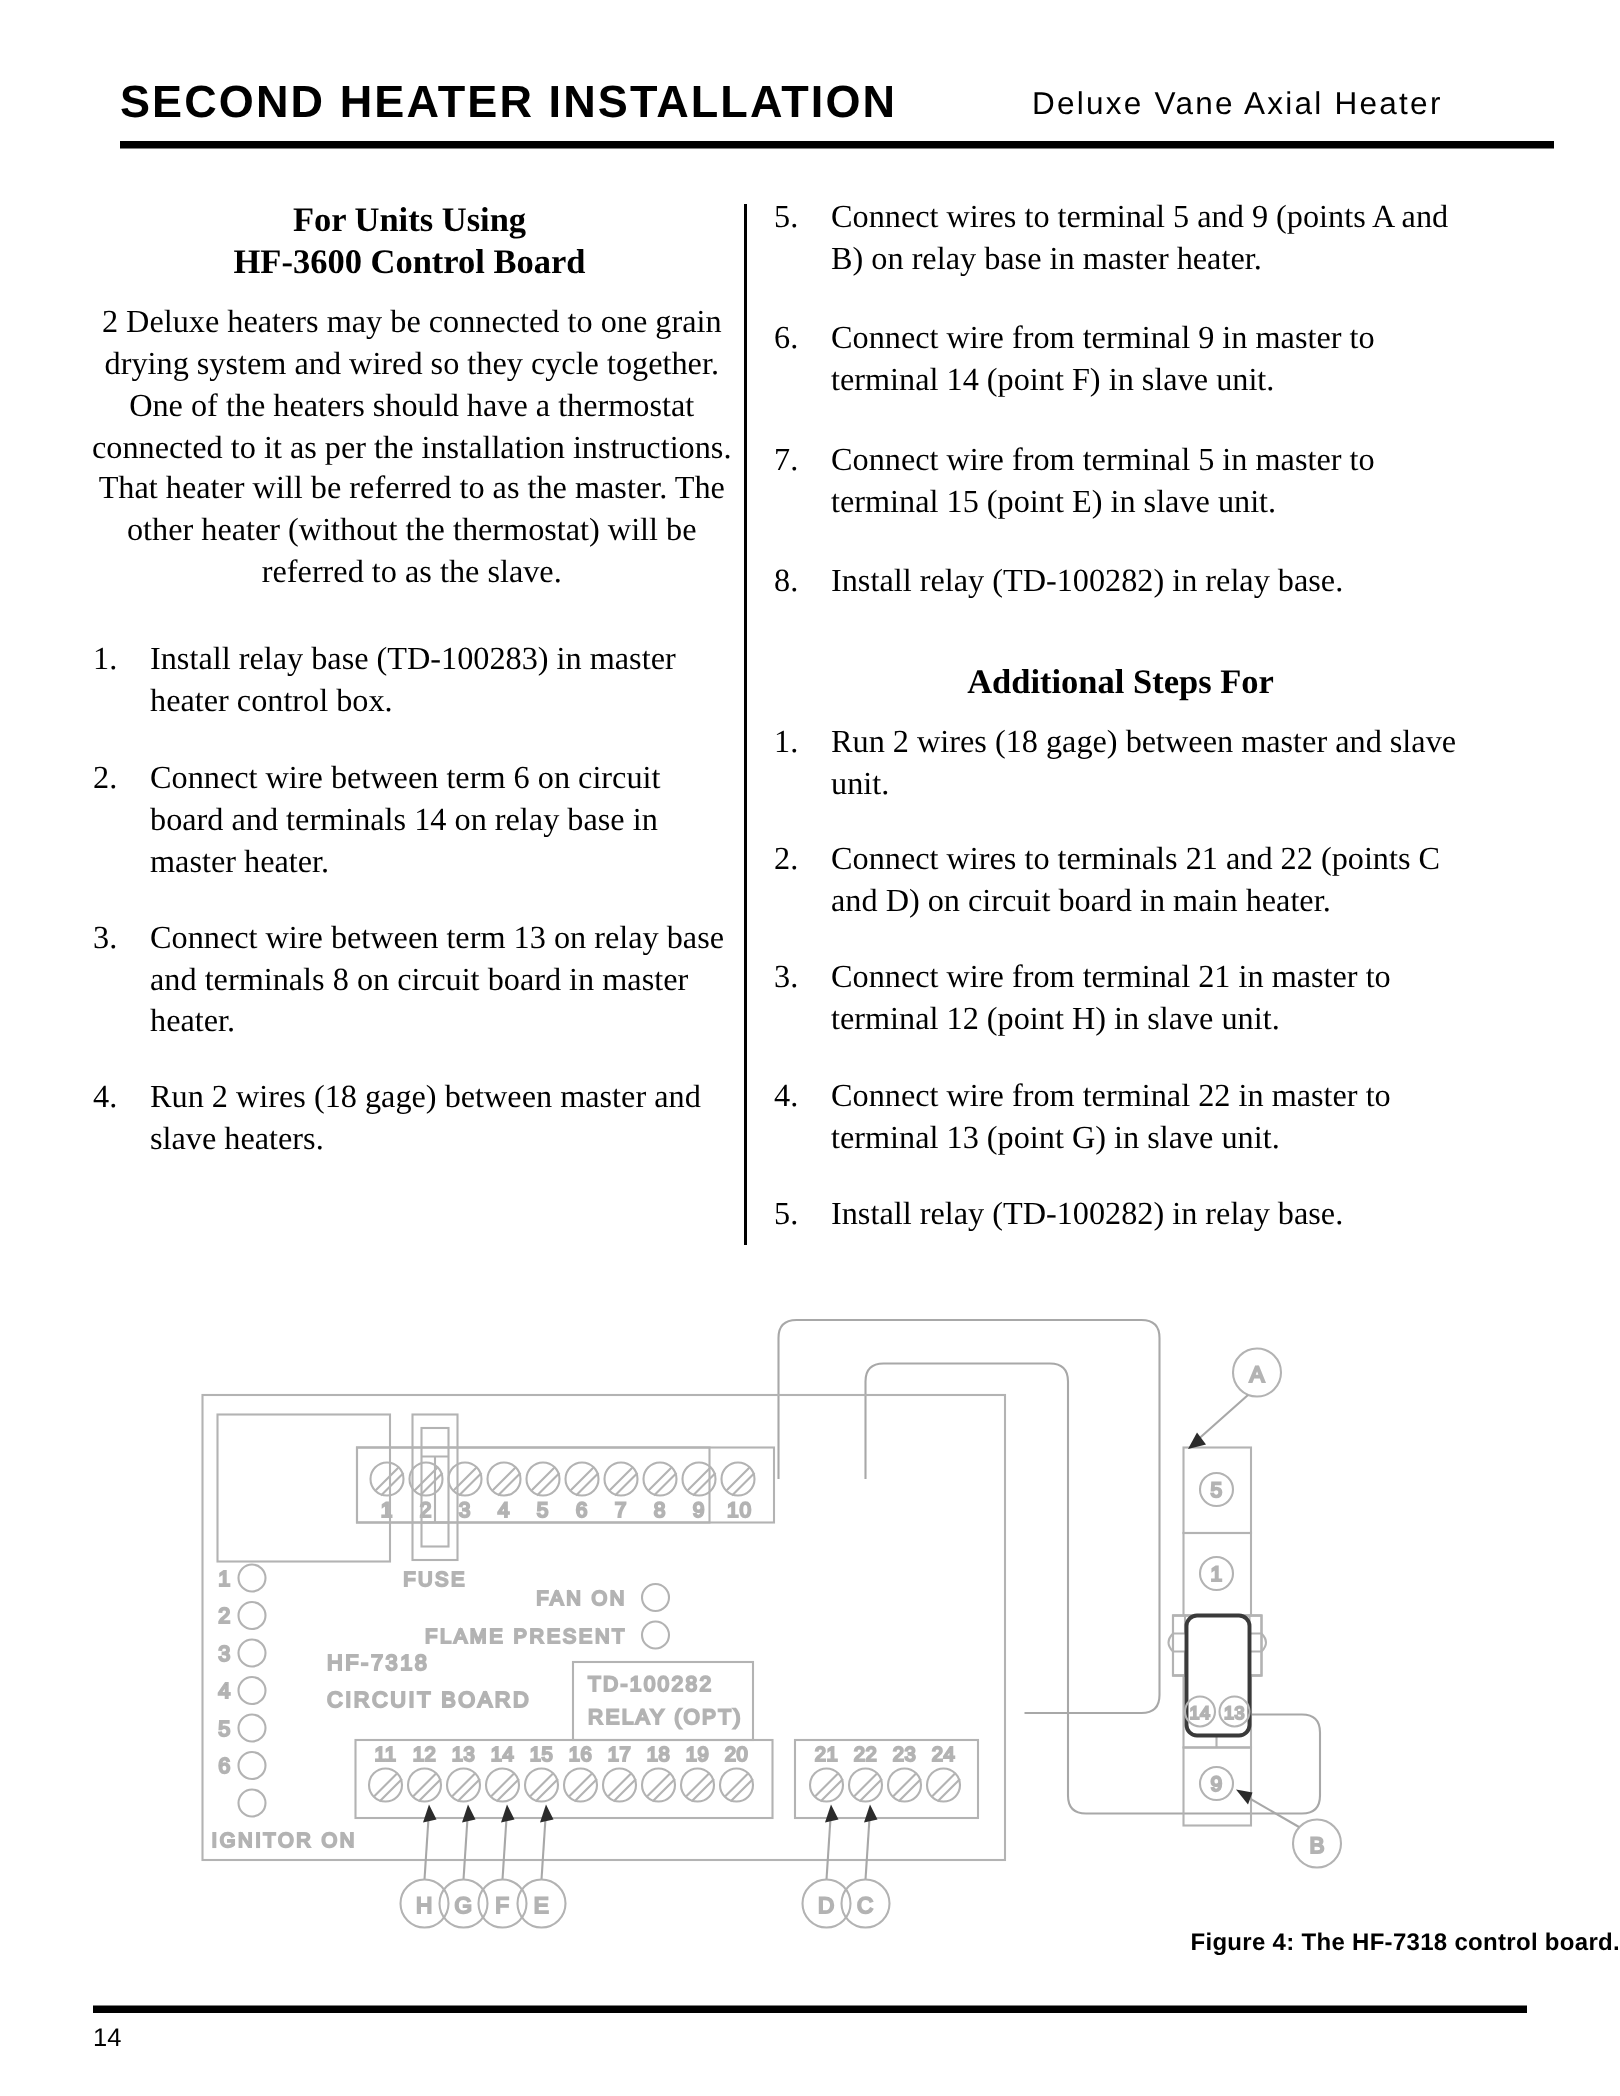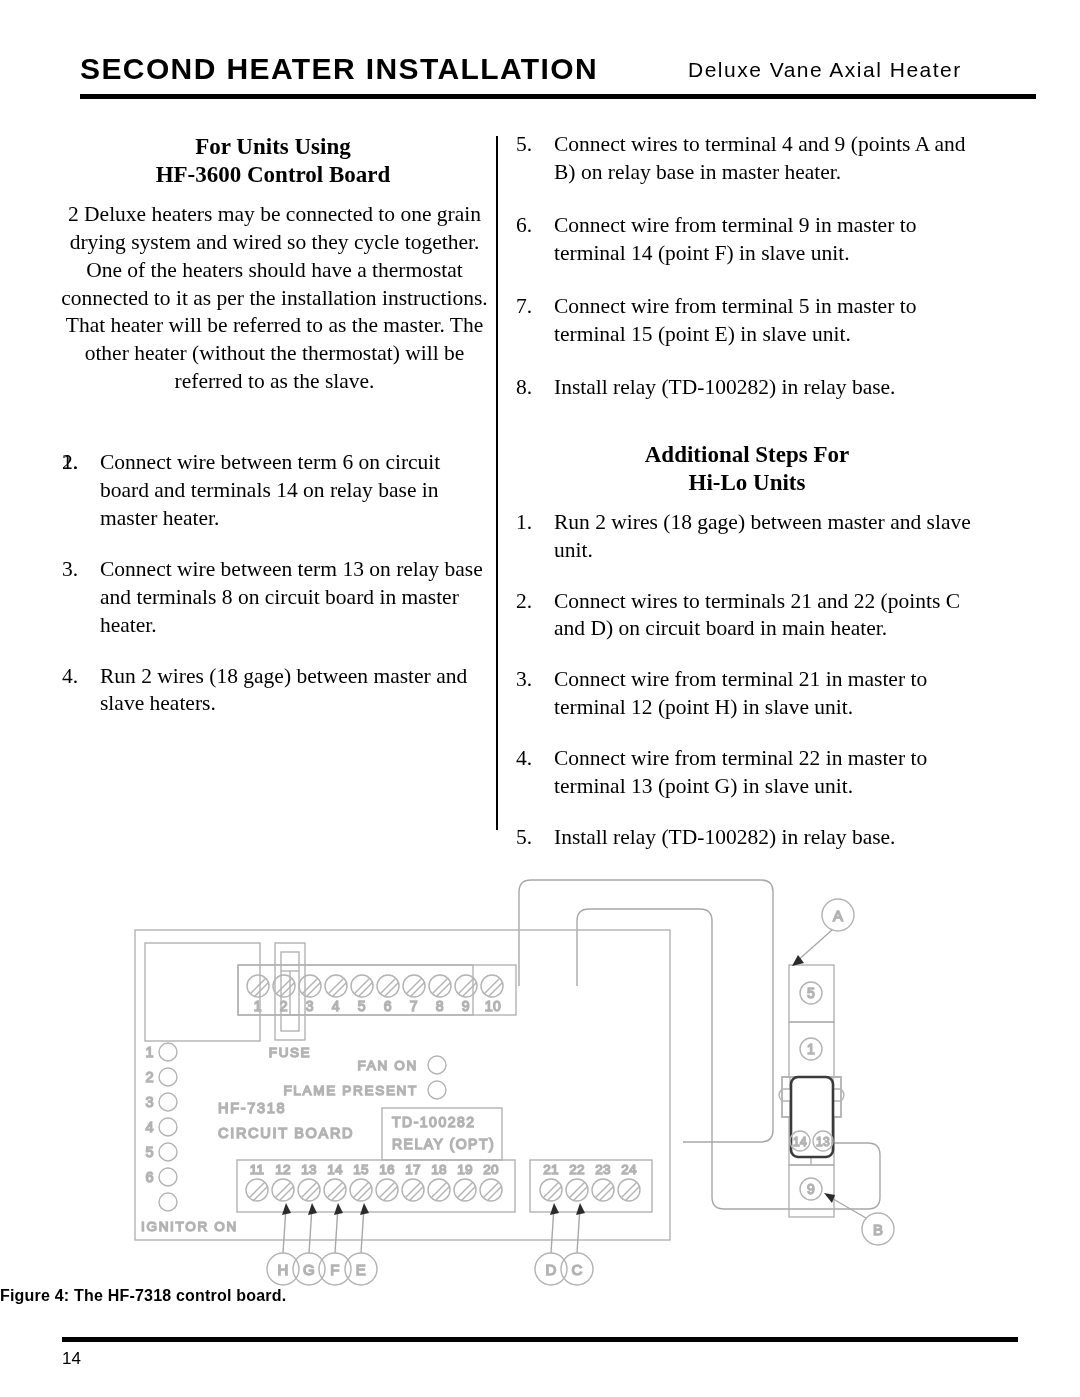--- a/index.html
+++ b/index.html
@@ -122,21 +122,21 @@
     left: 0;
     top: 855px;
     width: 1080px;
     height: 450px;
   }
   #figure-caption {
     position: absolute;
     left: 0;
     top: 1287px;
     width: 1080px;
-    text-align: left;
+    text-align: right;
     font-family: "Liberation Sans", "DejaVu Sans", sans-serif;
     font-size: 16px;
     font-weight: bold;
     letter-spacing: 0.2px;
   }
 
   
   #footer-rule {
     position: absolute;
     left: 62px;
@@ -177,20 +177,21 @@
   </div>
 
   <p class="para">2 Deluxe heaters may be connected to one grain drying system and wired so they cycle together. One of the heaters should have a thermostat connected to it as per the installation instructions. That heater will be referred to as the master. The other heater (without the thermostat) will be referred to as the slave.</p>
 
   <div class="gap-a"></div>
 
 
   <ol class="steps">
     <li>
       <span class="num">1.</span>
+      <span>Install relay base (TD-100283) in master heater control box.</span>
     </li>
     <li>
       <span class="num">2.</span>
       <span>Connect wire between term 6 on circuit board and terminals 14 on relay base in master heater.</span>
     </li>
     <li>
       <span class="num">3.</span>
       <span>Connect wire between term 13 on relay base and terminals 8 on circuit board in master heater.</span>
     </li>
     <li>
@@ -198,41 +199,40 @@
       <span>Run 2 wires (18 gage) between master and slave heaters.</span>
     </li>
   </ol>
 </div>
 
 <div id="col-right">
 
   <ol class="steps first-list">
     <li>
       <span class="num">5.</span>
-      <span>Connect wires to terminal 4 and 9 (points A and B) on relay base in master heater.</span>
+      <span>Connect wires to terminal 5 and 9 (points A and B) on relay base in master heater.</span>
     </li>
     <li>
       <span class="num">6.</span>
       <span>Connect wire from terminal 9 in master to terminal 14 (point F) in slave unit.</span>
     </li>
     <li>
       <span class="num">7.</span>
       <span>Connect wire from terminal 5 in master to terminal 15 (point E) in slave unit.</span>
     </li>
     <li>
       <span class="num">8.</span>
       <span>Install relay (TD-100282) in relay base.</span>
     </li>
   </ol>
 
   <div class="gap-b"></div>
 
   <div class="sec-head">
     <div>Additional Steps For</div>
-    <div>Hi-Lo Units</div>
   </div>
 
   <ol class="steps">
     <li>
       <span class="num">1.</span>
       <span>Run 2 wires (18 gage) between master and slave unit.</span>
     </li>
     <li>
       <span class="num">2.</span>
       <span>Connect wires to terminals 21 and 22 (points C and D) on circuit board in main heater.</span>

